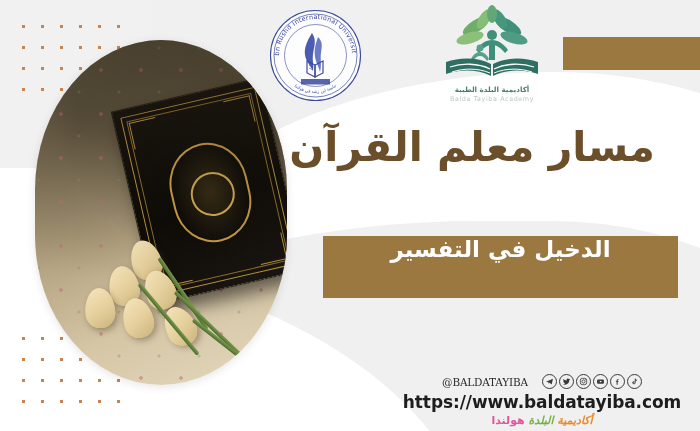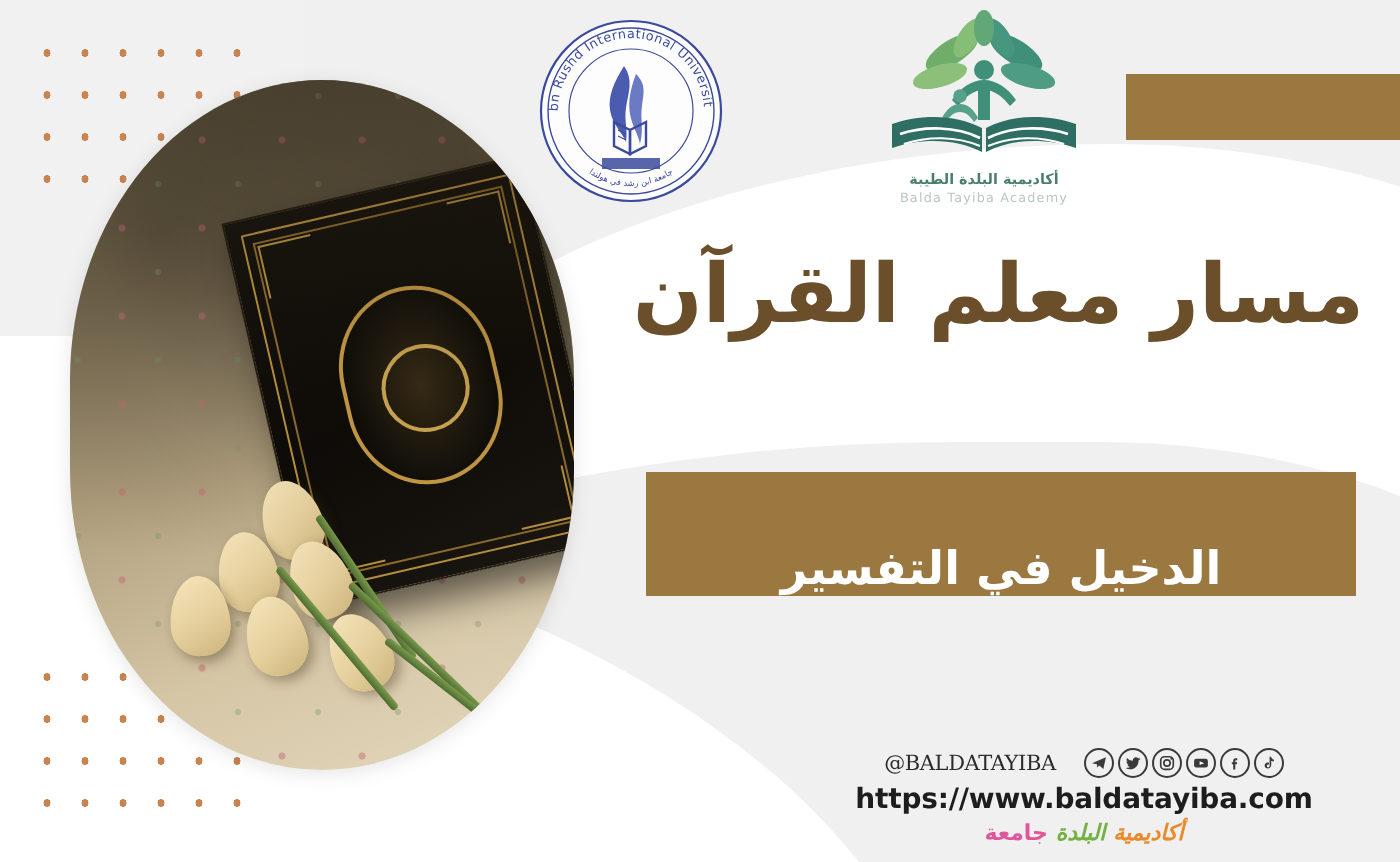--- a/index.html
+++ b/index.html
@@ -240,40 +240,40 @@
     letter-spacing: 0.6px;
     margin-top: 1px;
   }
 
   
   .main-title {
     position: absolute;
     right: 18px;
     top: 124px;
     width: 420px;
-    text-align: right;
+    text-align: center;
     direction: rtl;
     font-size: 41px;
     font-weight: bold;
     color: #6b4e2a;
     letter-spacing: 0.5px;
     line-height: 1.15;
     white-space: nowrap;
   }
 
   
   .subtitle-banner {
     position: absolute;
     left: 323px;
     top: 236px;
     width: 355px;
     height: 62px;
     background: #9a7840;
     display: flex;
-    align-items: flex-end;
+    align-items: flex-start;
     justify-content: center;
   }
   .subtitle-text {
     direction: rtl;
     color: #ffffff;
     font-size: 23px;
     font-weight: bold;
     letter-spacing: 0.4px;
   }
 
@@ -305,21 +305,21 @@
     border-radius: 50%;
     display: inline-flex;
     align-items: center;
     justify-content: center;
     color: #3a3a3a;
     font-size: 7.5px;
     line-height: 1;
   }
   .soc svg { display: block; }
   .site-url {
-    font-size: 14px;
+    font-size: 17px;
     font-weight: bold;
     color: #1d1d1d;
     margin-top: 3px;
     letter-spacing: -0.1px;
   }
   .ar-footer {
     margin-top: 2px;
     direction: rtl;
     font-size: 11px;
     font-weight: bold;
@@ -483,17 +483,17 @@
             <path d="M7.4,1.9c0.2,1,0.8,1.7,1.8,1.8v1.3C8.6,5,8,4.8,7.5,4.5v2.7c0,1.6-1.3,2.6-2.6,2.4 C3.4,9.4,2.7,7.9,3.3,6.8C3.8,5.8,5,5.4,6,5.8v1.4C5.3,6.9,4.7,7.2,4.6,7.8C4.5,8.4,5,8.9,5.6,8.8C6.1,8.8,6.4,8.4,6.4,7.8V1.9H7.4z" fill="#3a3a3a"></path>
           </svg>
       </span>
     </div>
 
     <div class="site-url">https://www.baldatayiba.com</div>
 
     <div class="ar-footer">
       <span class="ar-w1">أكاديمية</span>
       <span class="ar-w2">البلدة</span>
-      <span class="ar-w3">جامعة</span>
+      <span class="ar-w3">هولندا</span>
     </div>
   </div>
 
 </div>
 
 </body></html>

